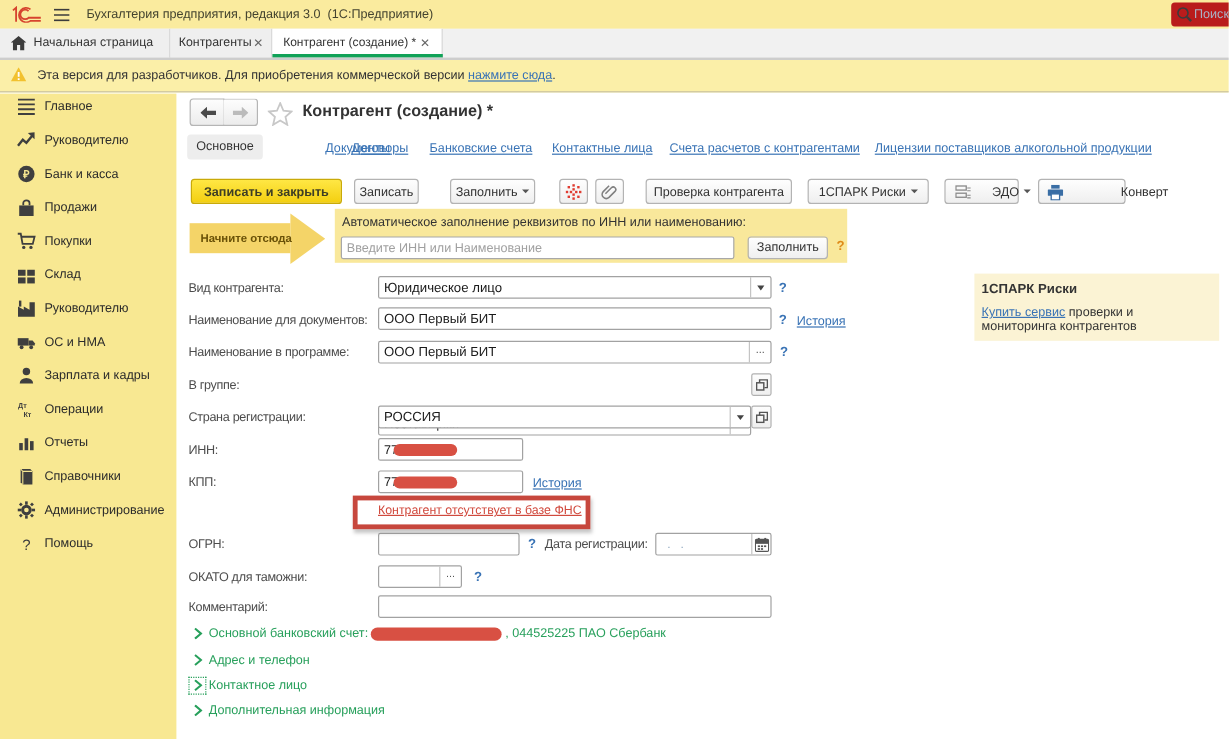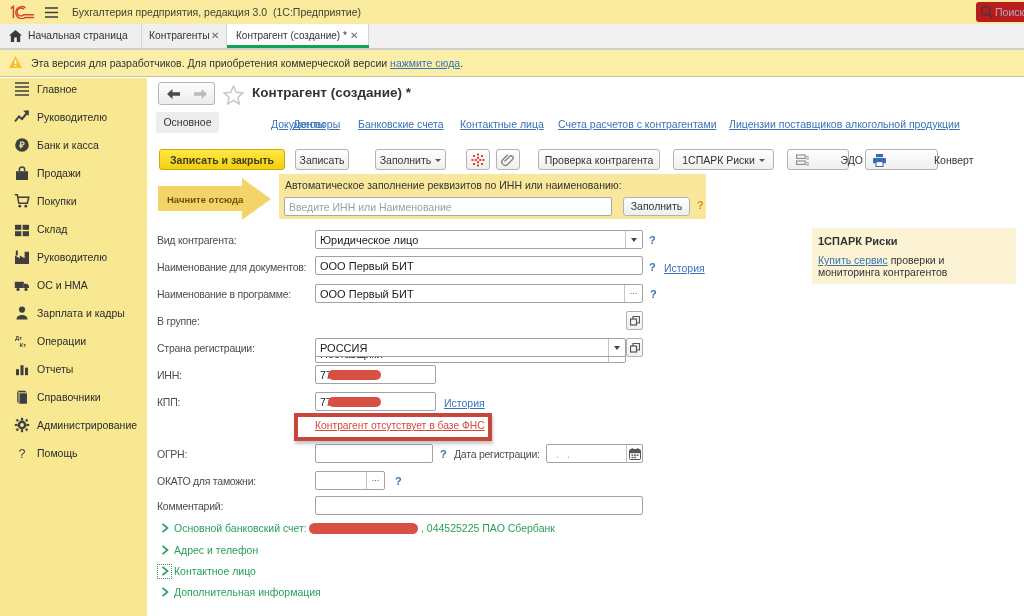--- a/index.html
+++ b/index.html
@@ -319,21 +319,21 @@
       <div class="cap">1СПАРК Риски<span class="dar"></span></div>
     </div>
   <div class="btn" style="left:787px;width:62px;">
     <svg class="abs" style="left:8px;top:4px" width="13" height="12" viewBox="0 0 13 12">
       <g stroke="#8a8a8a" stroke-width="1.1" fill="none">
         <rect x="0.6" y="1" width="8.6" height="3.4"></rect>
           <rect x="0.6" y="7" width="8.6" height="3.4"></rect>
         <path d="M10 2.7 H13 M10 8.7 H13 M10 4.9 H13 M10 10.9 H13" stroke-width="0.9"></path>
       </g>
     </svg>
-    <div class="cap" style="text-align:right;left:25px;">ЭДО<span class="dar"></span></div>
+    <div class="cap" style="text-align:center;left:25px;">ЭДО<span class="dar"></span></div>
   </div>
   <div class="btn" style="left:865px;width:73px;">
     <svg class="abs" style="left:7px;top:4px" width="13" height="13" viewBox="0 0 13 13">
       <g fill="#3A6EA5">
         <rect x="3" y="0" width="7" height="3.2"></rect>
         <rect x="0" y="4" width="13" height="5.2" rx="0.8"></rect>
       </g>
       <rect x="3" y="7.6" width="7" height="5" fill="#fff" stroke="#3A6EA5" stroke-width="1.1"></rect>
     </svg>
     <div class="cap" style="text-align:left;left:24px;padding-left:44px;">Конверт</div>

